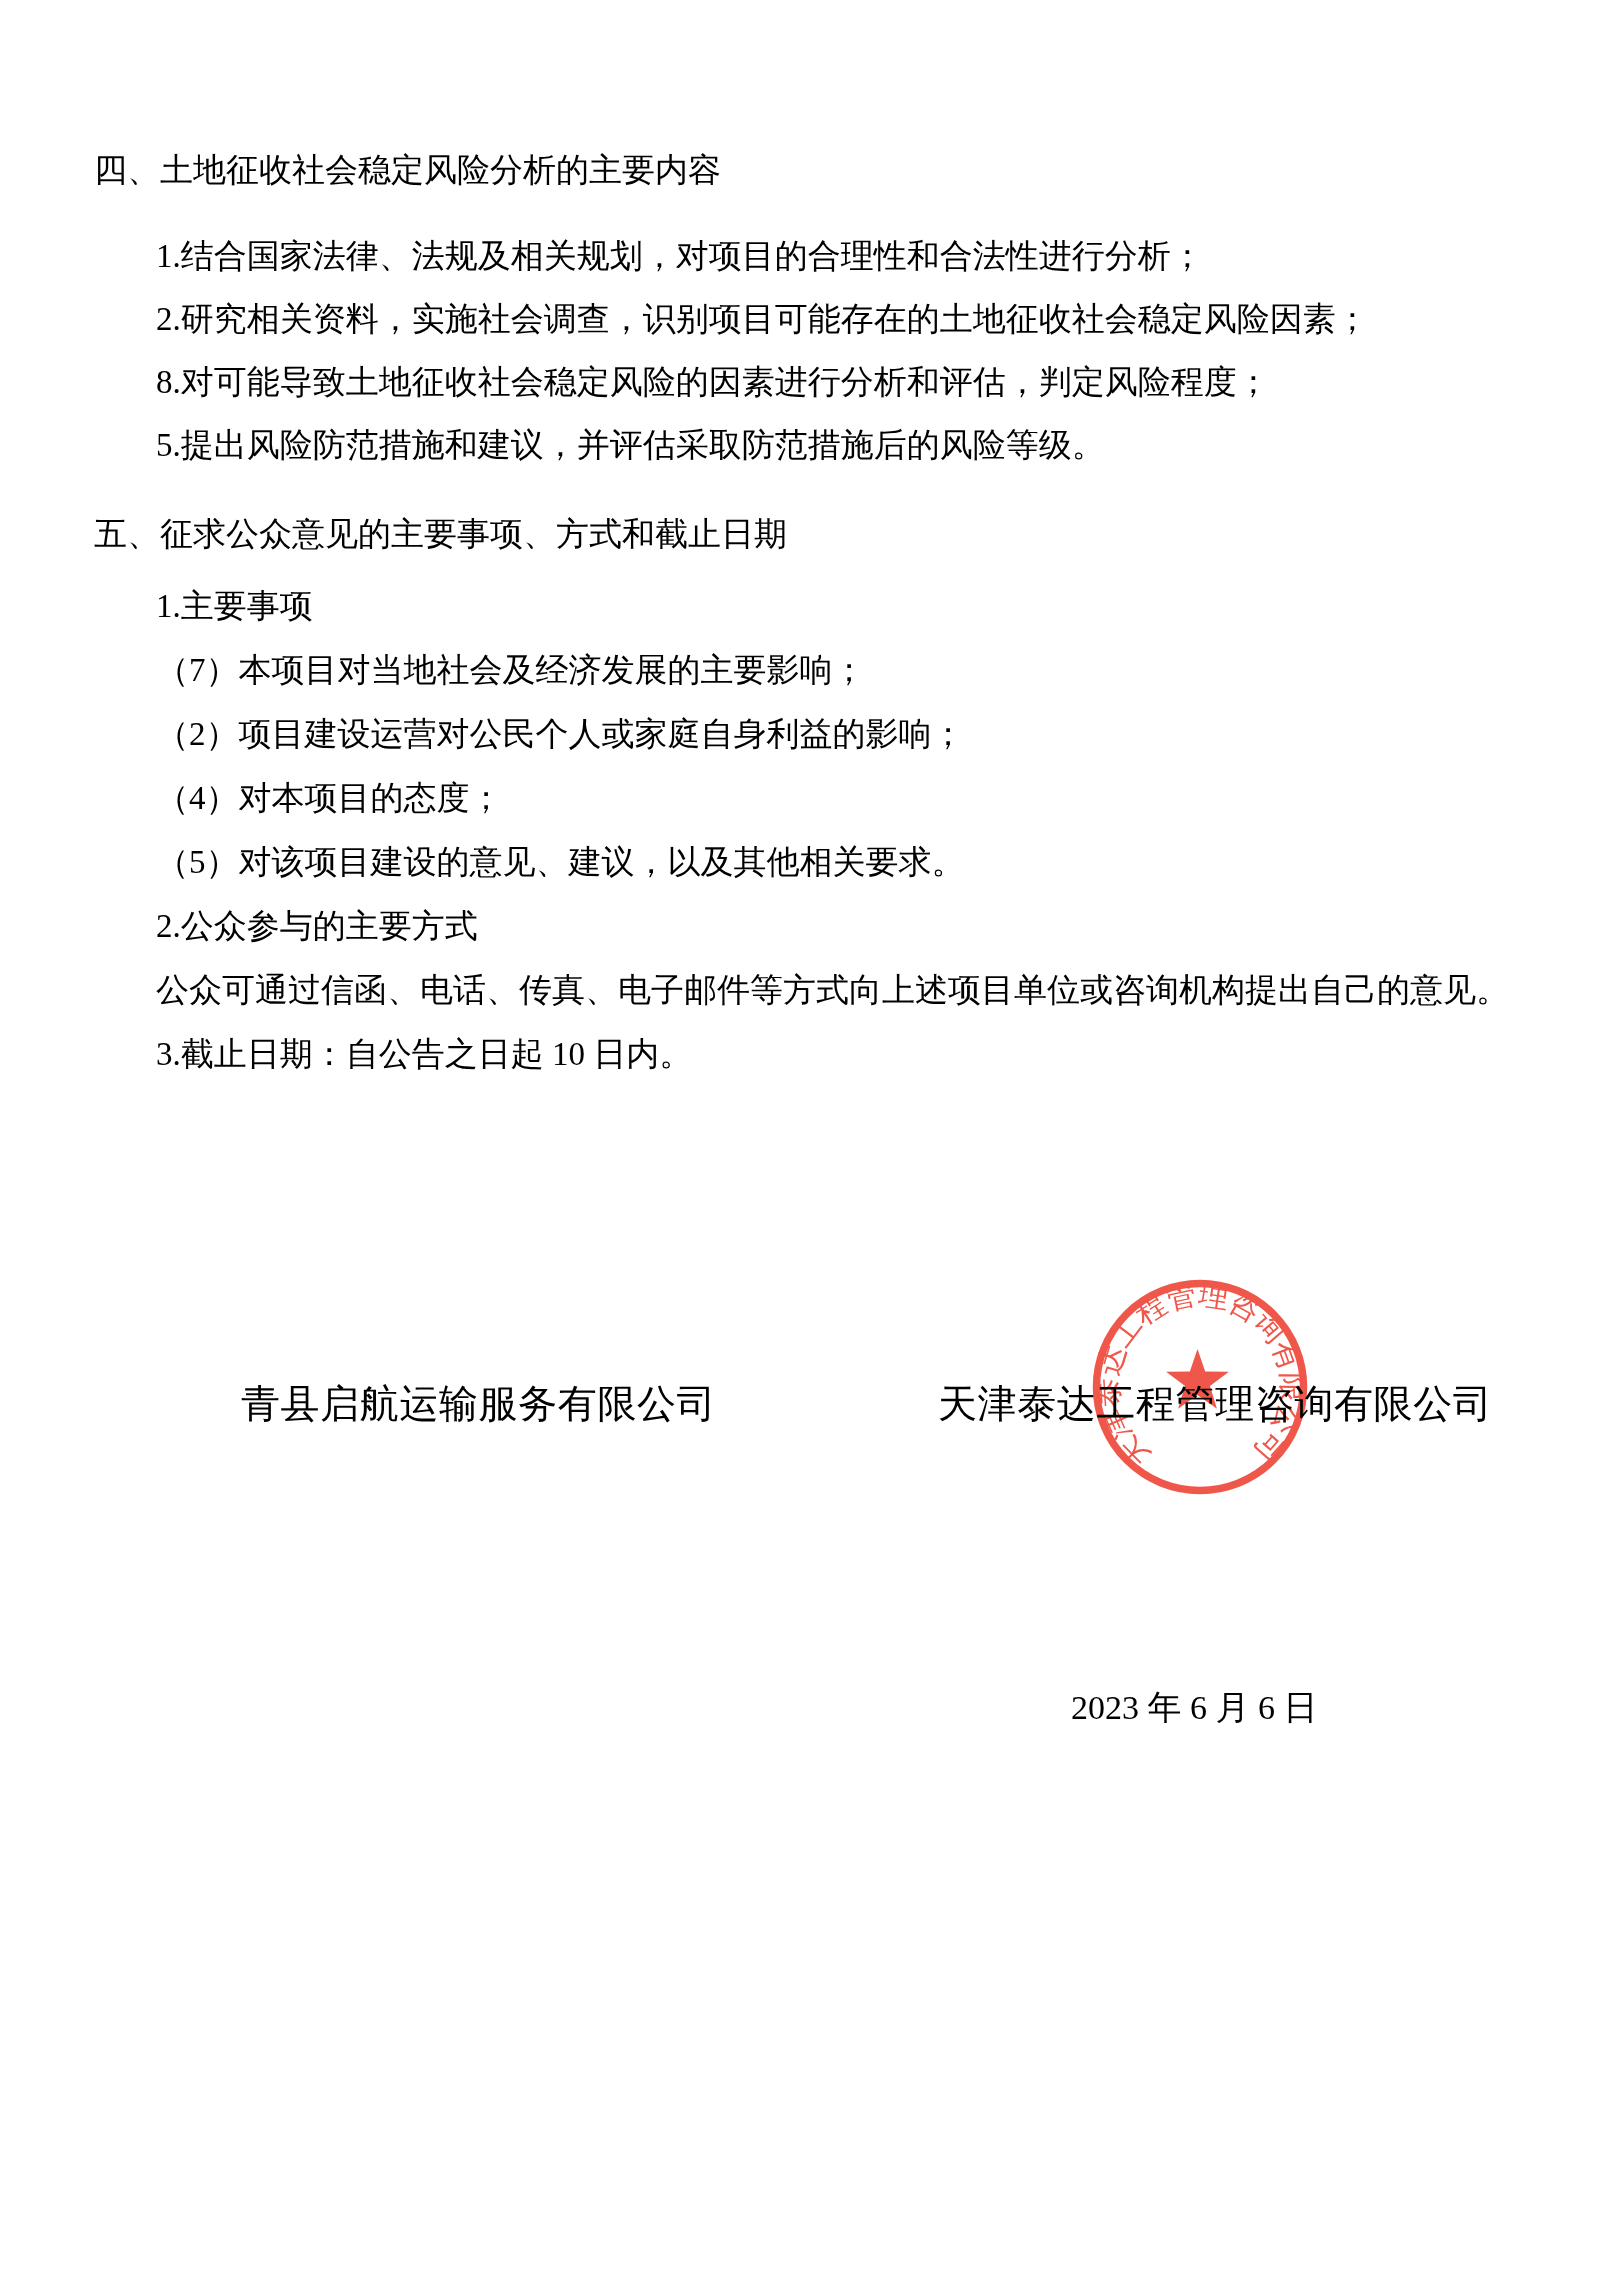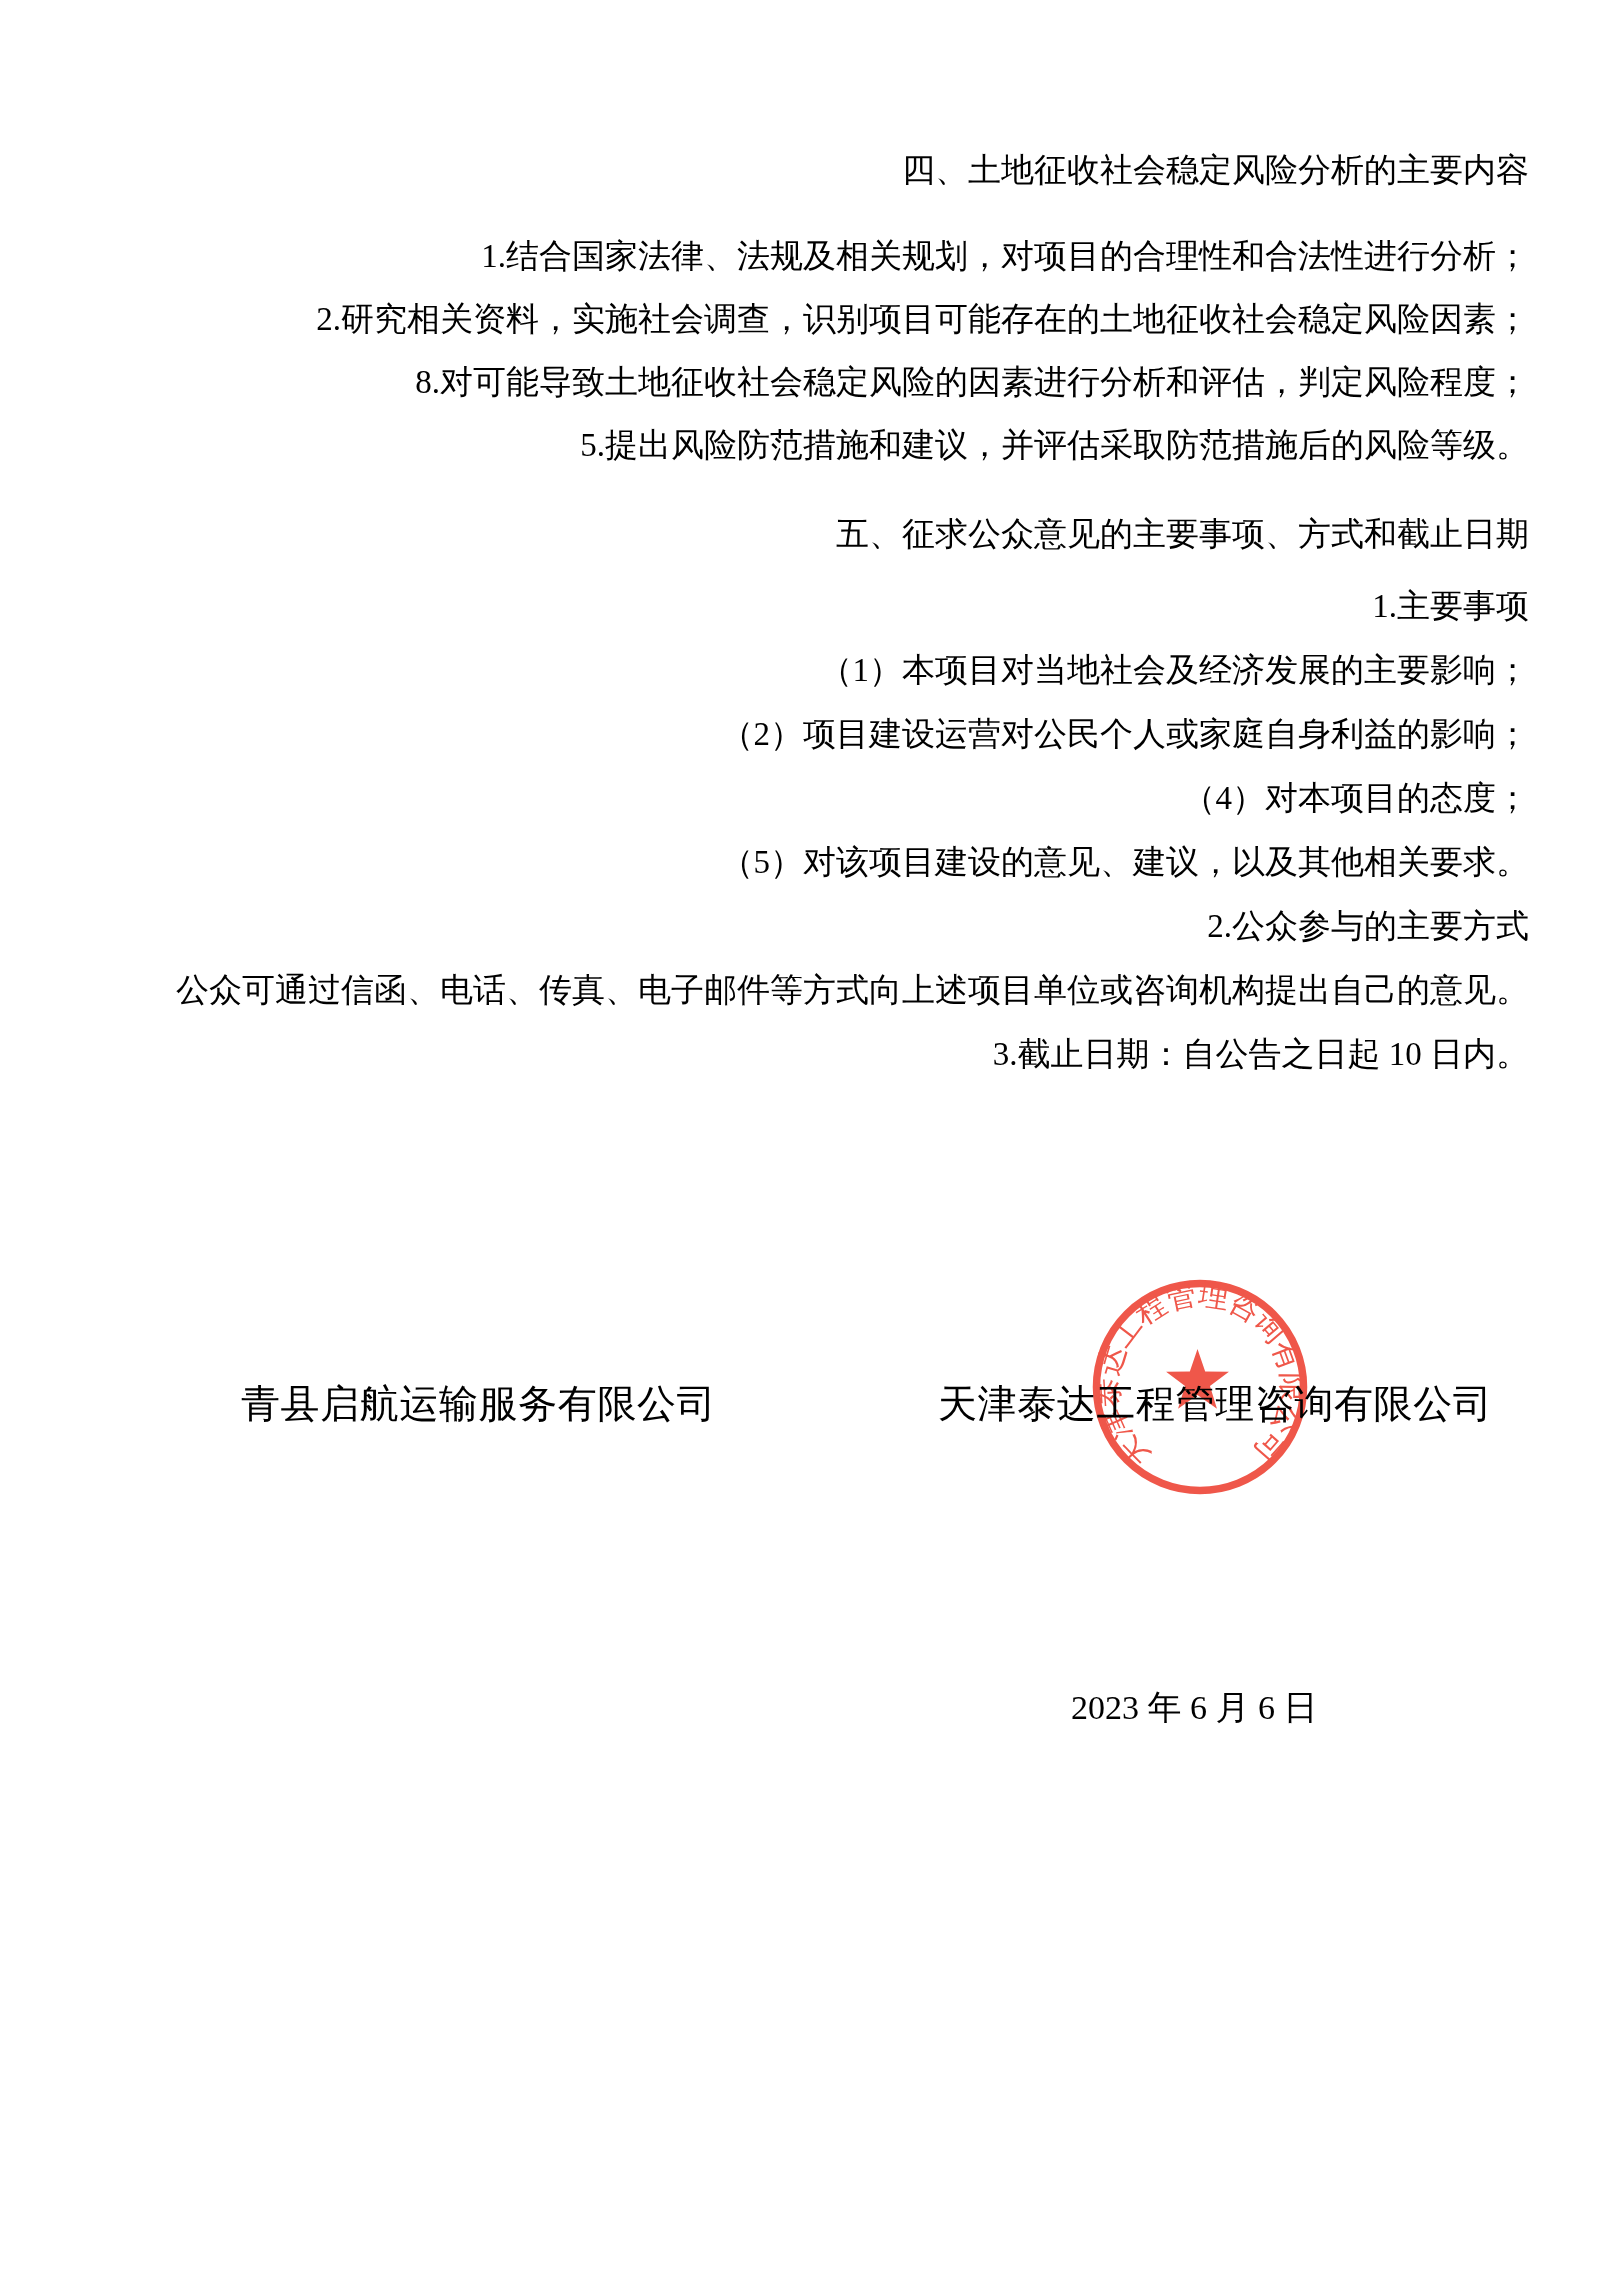--- a/index.html
+++ b/index.html
@@ -11,21 +11,21 @@
     overflow: hidden;
     font-family: "Liberation Serif", "DejaVu Serif", serif;
     color: #000000;
   }
   .content {
     position: absolute;
     left: 94px;
     top: 139px;
     width: 1435px;
   }
-  .content p { margin: 0; padding: 0; white-space: nowrap; text-align: right; }
+  .content p { margin: 0; padding: 0; white-space: nowrap; }
   .g1 { font-size: 33px; line-height: 63px; }
   .g2 { font-size: 33px; line-height: 64px; }
   .heading-1 { margin-bottom: 23px !important; }
   .heading-2 { margin-top: 25.6px !important; margin-bottom: 8px !important; }
   .indent { text-indent: 62px; }
   .sig {
     position: absolute;
     top: 1370px;
     font-size: 39px;
     line-height: 33px;
@@ -69,21 +69,21 @@
 
   <div class="content">
     <p class="g1 heading-1">四、土地征收社会稳定风险分析的主要内容</p>
     <p class="g1 indent">1.结合国家法律、法规及相关规划，对项目的合理性和合法性进行分析；</p>
     <p class="g1 indent">2.研究相关资料，实施社会调查，识别项目可能存在的土地征收社会稳定风险因素；</p>
     <p class="g1 indent">8.对可能导致土地征收社会稳定风险的因素进行分析和评估，判定风险程度；</p>
     <p class="g1 indent">5.提出风险防范措施和建议，并评估采取防范措施后的风险等级。</p>
 
     <p class="g1 heading-2">五、征求公众意见的主要事项、方式和截止日期</p>
     <p class="g2 indent">1.主要事项</p>
-    <p class="g2 indent">（1）本项目对当地社会及经济发展的主要影响；</p>
+    <p class="g2 indent">（7）本项目对当地社会及经济发展的主要影响；</p>
     <p class="g2 indent">（2）项目建设运营对公民个人或家庭自身利益的影响；</p>
     <p class="g2 indent">（4）对本项目的态度；</p>
     <p class="g2 indent">（5）对该项目建设的意见、建议，以及其他相关要求。</p>
     <p class="g2 indent">2.公众参与的主要方式</p>
     <p class="g2 indent">公众可通过信函、电话、传真、电子邮件等方式向上述项目单位或咨询机构提出自己的意见。</p>
     <p class="g2 indent">3.截止日期：自公告之日起 10 日内。</p>
   </div>
 
   <svg class="stamp" viewBox="0 0 356 356" xmlns="http://www.w3.org/2000/svg">
     <defs>

